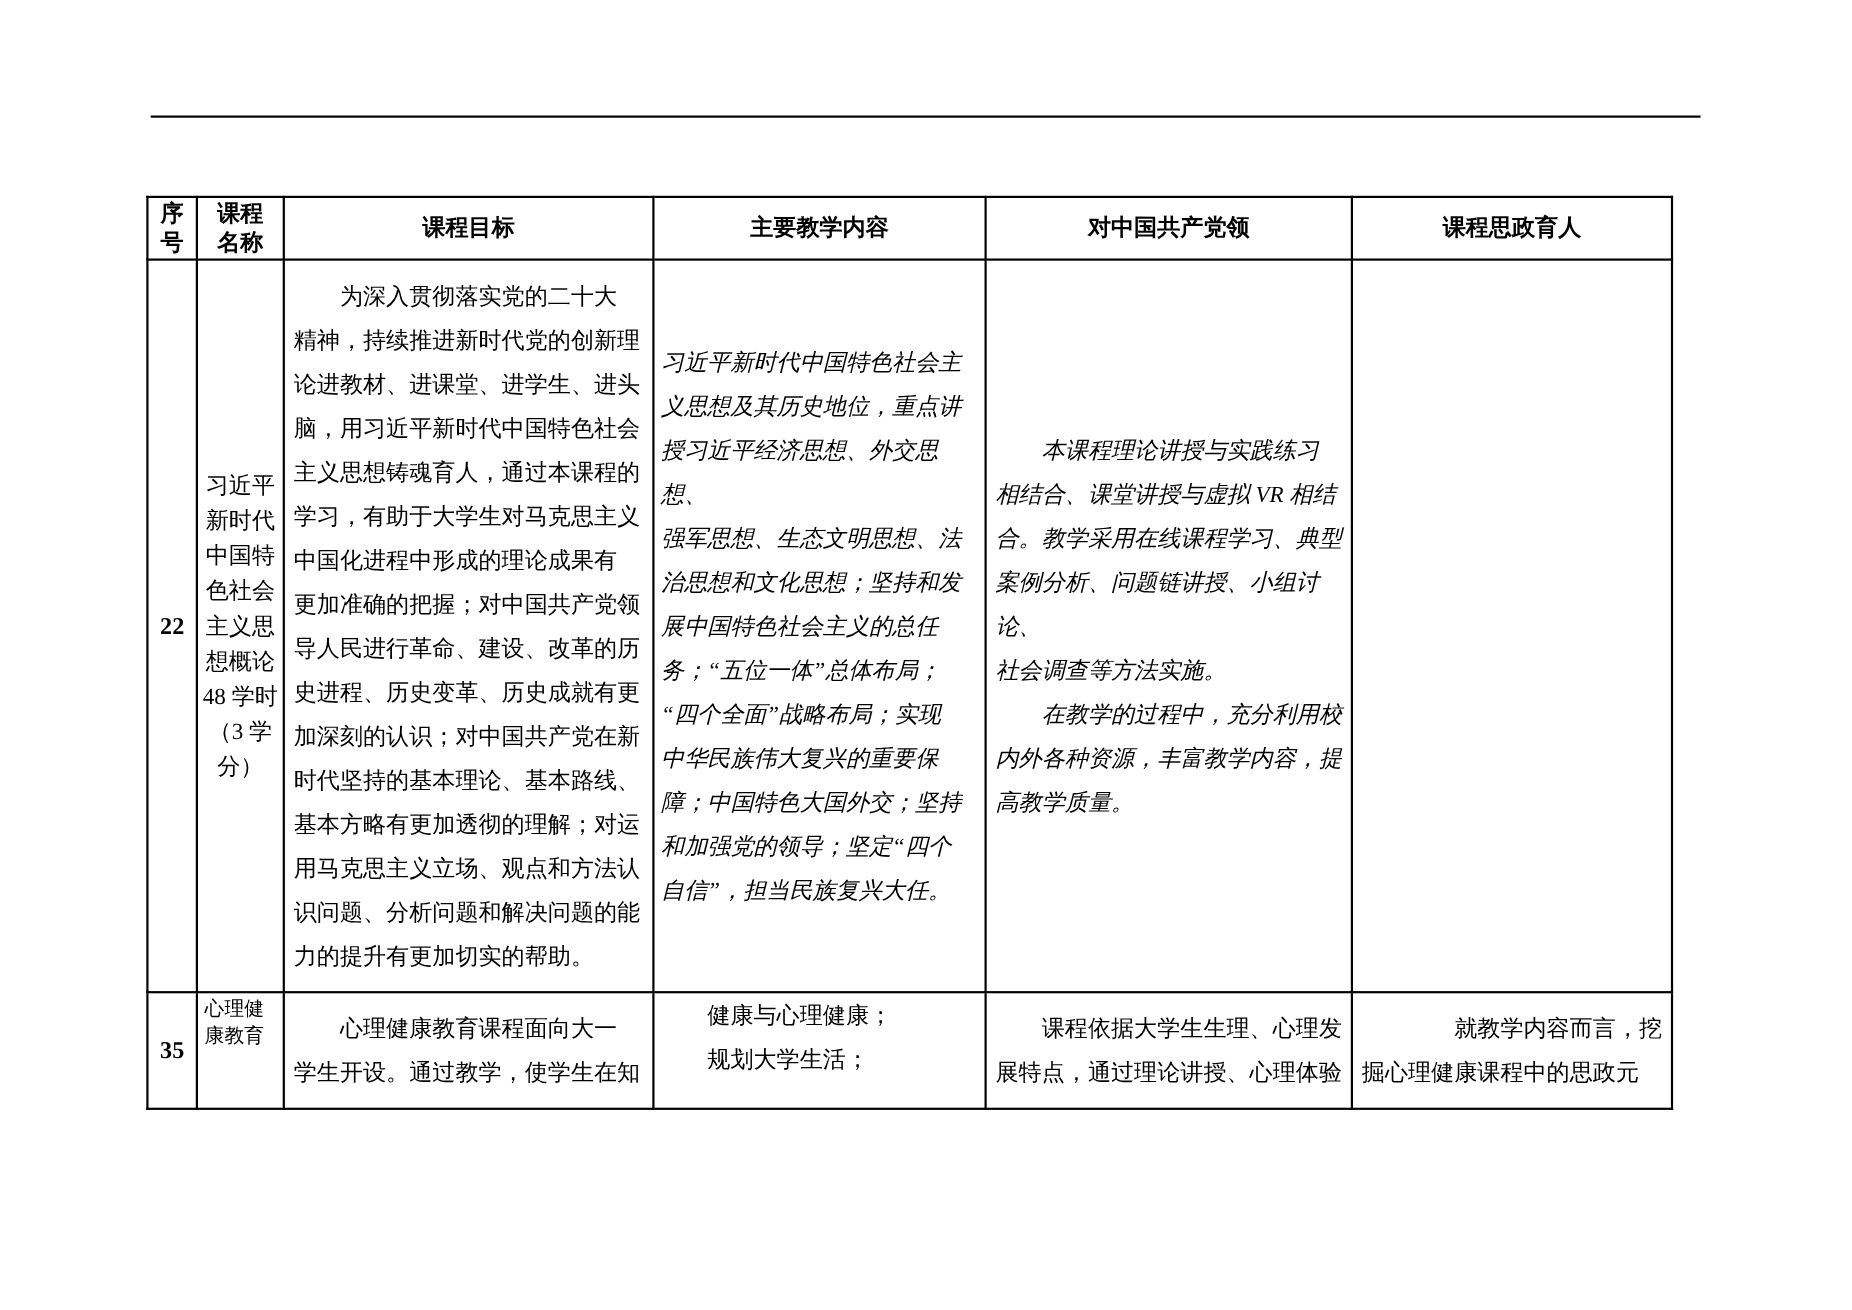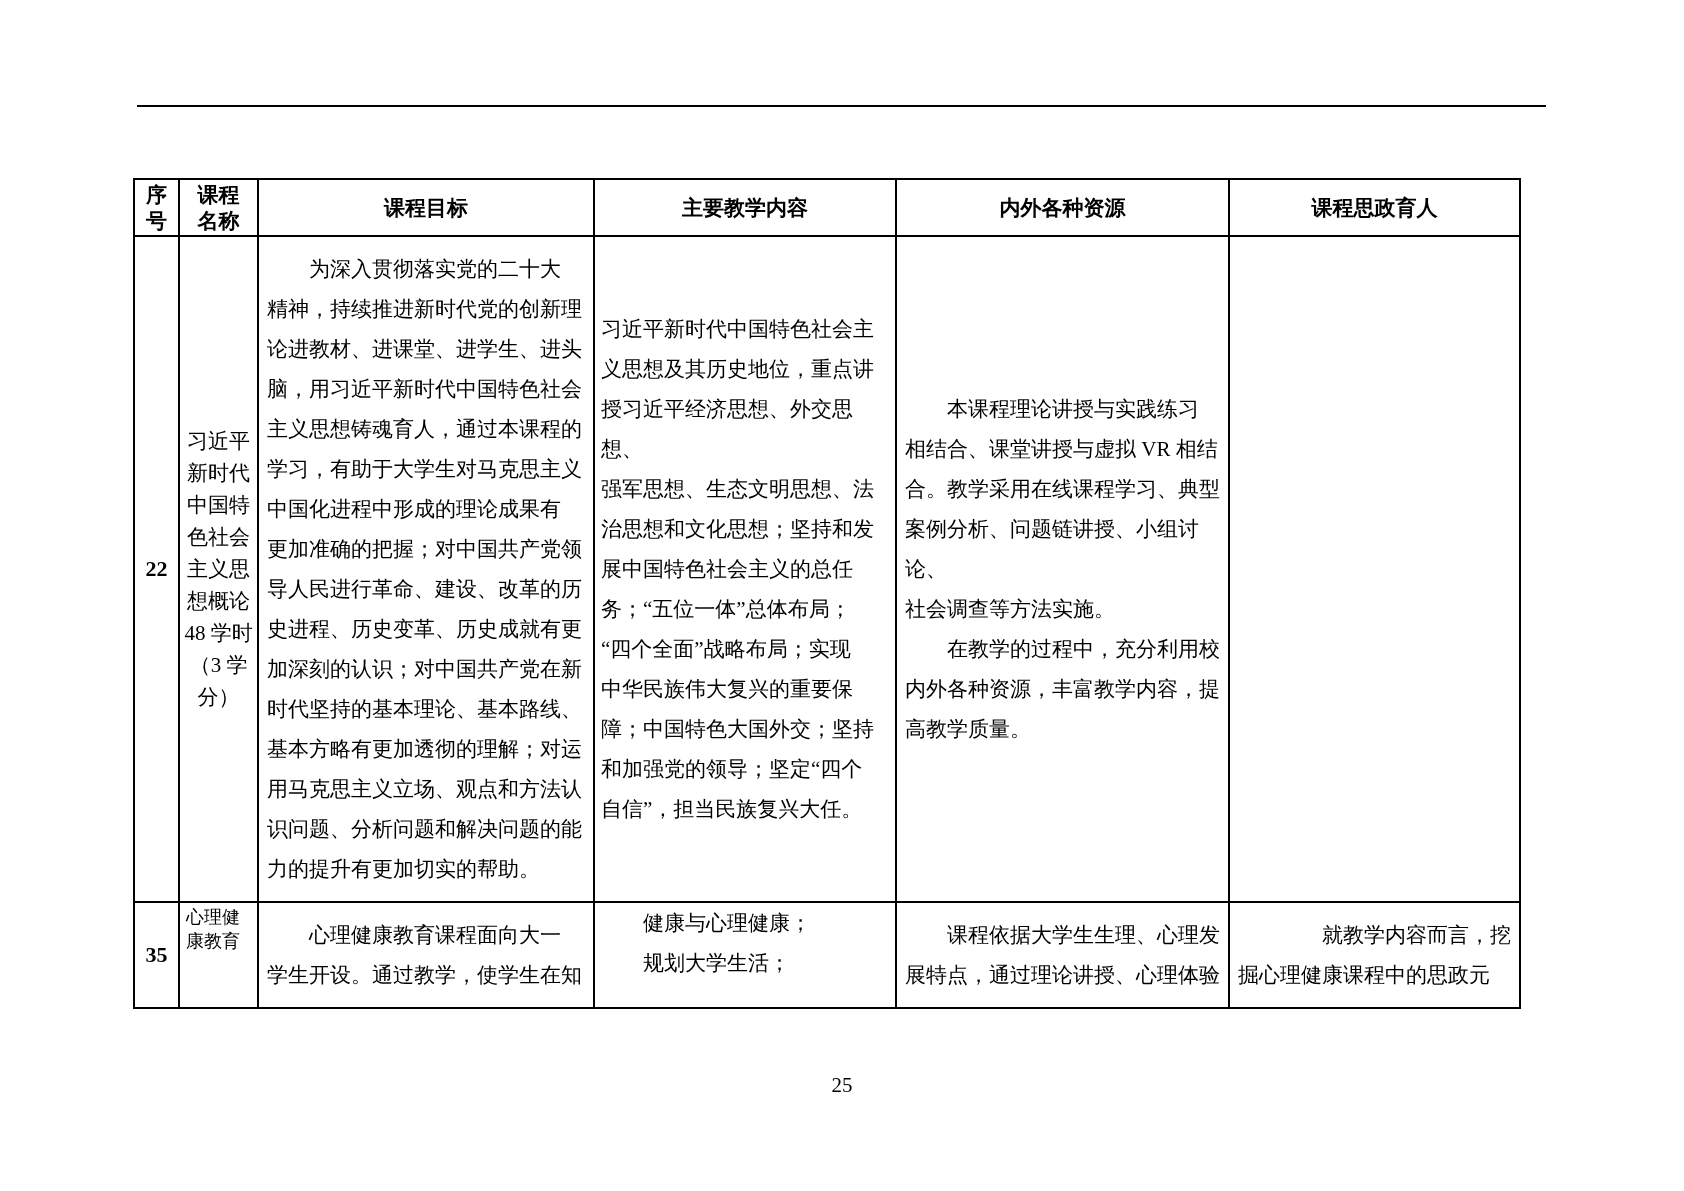--- a/index.html
+++ b/index.html
@@ -50,21 +50,21 @@
   tr.row-22 { height: 658px; }
   tr.row-23 { height: 80px; }
 
   .cell {
     font-size: 21px;
     line-height: 40px;
     text-align: left;
     padding: 12px 8px;
   }
   .v-top { vertical-align: top; }
-  .v-mid { vertical-align: middle; }
+  .v-mid { vertical-align: middle; font-style: italic; }
   .c-no {
     font-size: 22px;
     font-weight: bold;
     text-align: center;
     vertical-align: middle;
     white-space: normal;
     padding: 4px;
   }
   .c-name22 {
     font-size: 21px;
@@ -108,21 +108,21 @@
       <col style="width:291px">
     </colgroup>
     <thead>
       <tr class="header-row">
         <th>序
 号</th>
         <th>课程
 名称</th>
         <th>课程目标</th>
         <th>主要教学内容</th>
-        <th>内外各种资源</th>
+        <th>对中国共产党领</th>
         <th>课程思政育人</th>
       </tr>
     </thead>
     <tbody>
       <tr class="row-22">
         <td class="cell c-no">22</td>
         <td class="cell c-name22">习近平
 新时代
 中国特
 色社会
@@ -178,15 +178,14 @@
         <td class="cell v-top c-content22">　　健康与心理健康；
 　　规划大学生活；</td>
         <td class="cell v-top">　　课程依据大学生生理、心理发
 展特点，通过理论讲授、心理体验</td>
         <td class="cell v-top">　　　　就教学内容而言，挖
 掘心理健康课程中的思政元</td>
       </tr>
     </tbody>
   </table>
 
-  <div class="page-number">25</div>
 
 </div>
 
 </body></html>

